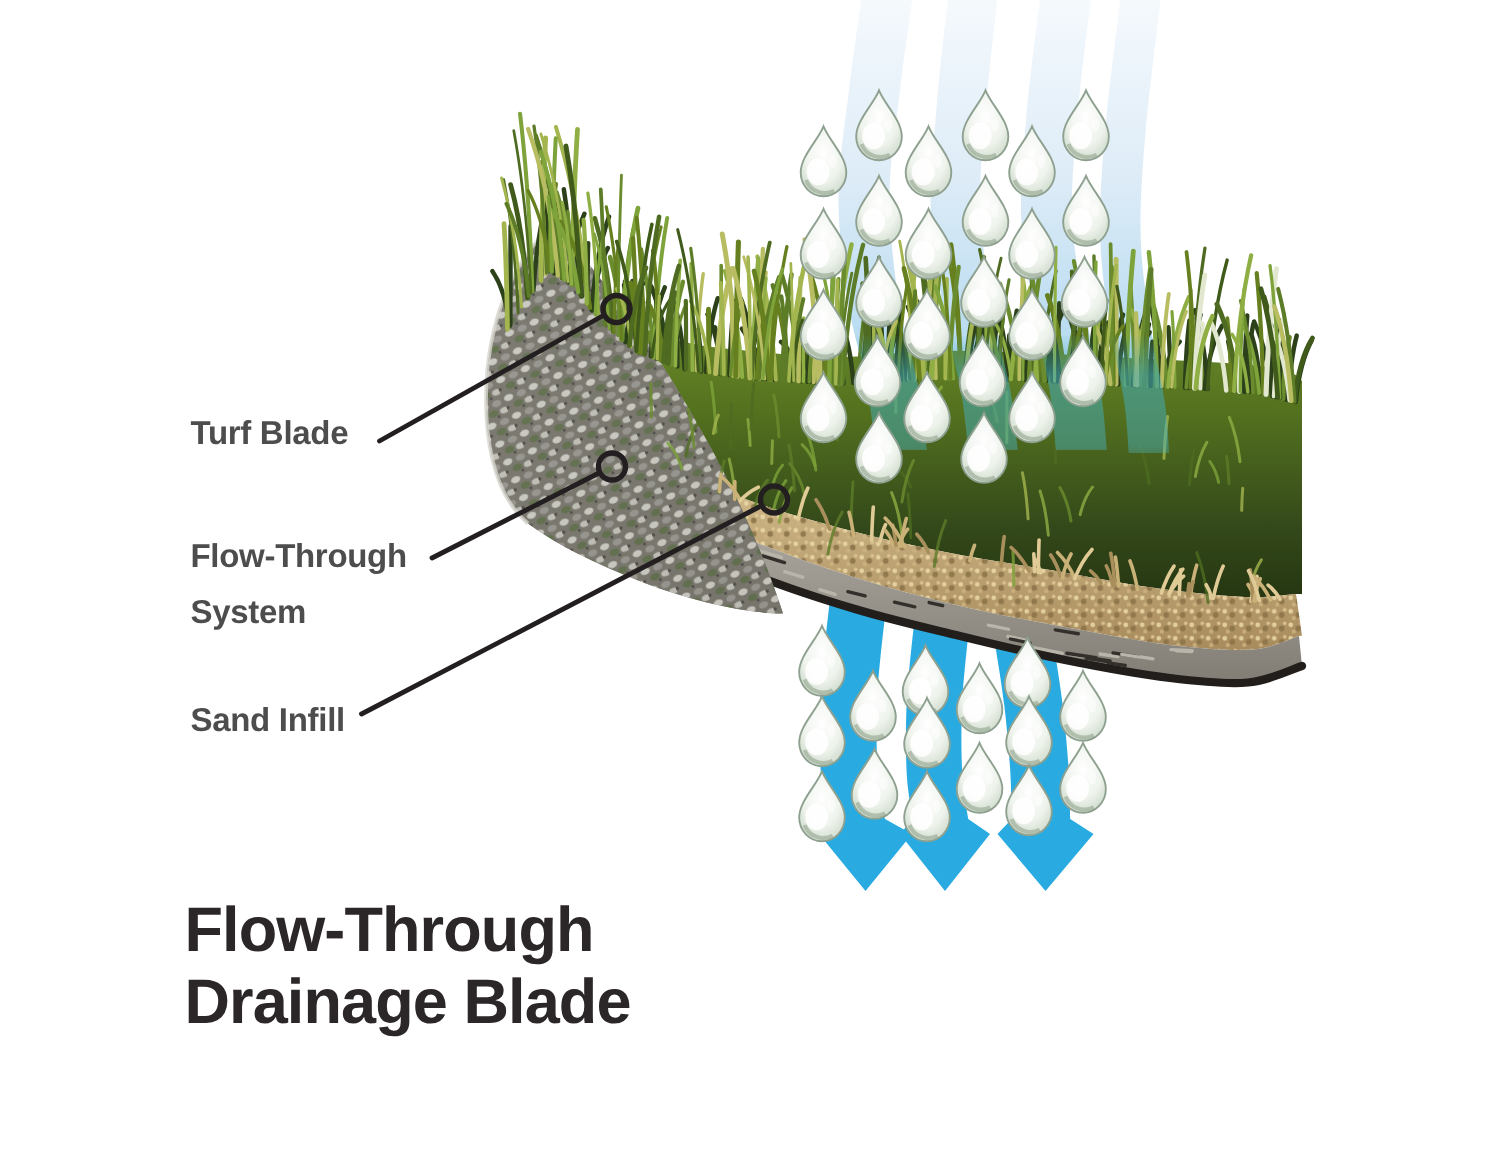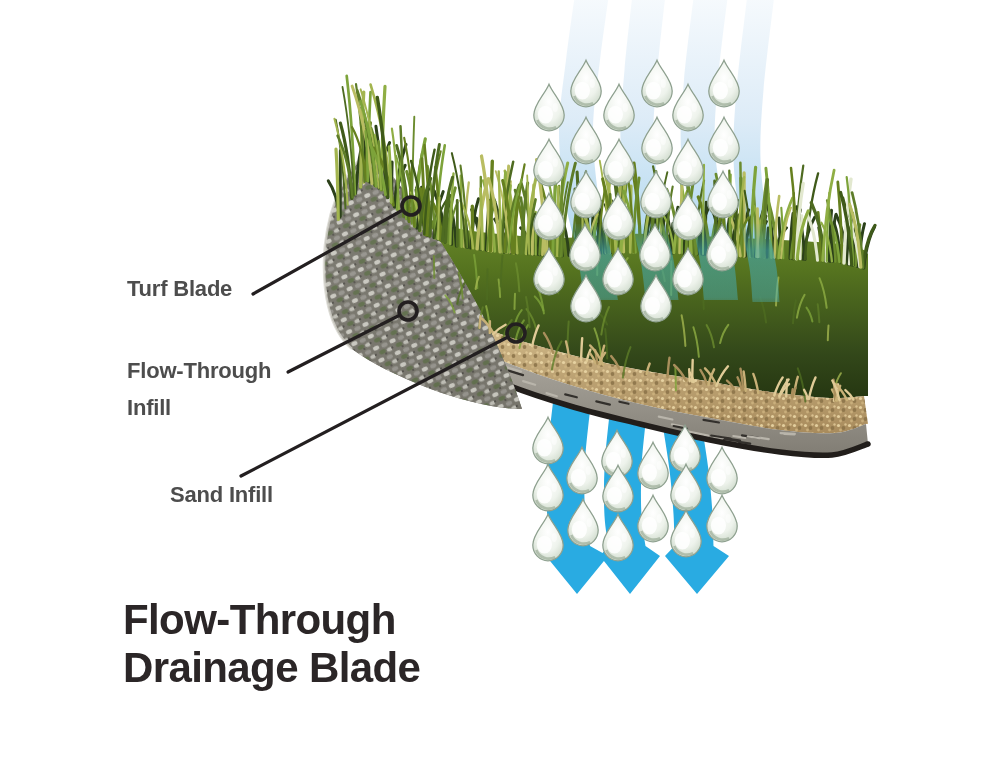--- a/index.html
+++ b/index.html
@@ -672,23 +672,23 @@
         <line x1="241" y1="476" x2="506" y2="338" stroke="#231f20" stroke-width="3.2" stroke-linecap="round"></line>
         <circle cx="516" cy="333" r="9" fill="none" stroke="#231f20" stroke-width="3.6"></circle>
       </g>
   </svg>
 
   <div class="callout" id="callout-0" style="left: 127px; top: 270px;">
     <div>Turf Blade</div>
   </div>
   <div class="callout" id="callout-1" style="left: 127px; top: 352px;">
     <div>Flow-Through</div>
-    <div>Infill</div>
+    <div>System</div>
   </div>
-  <div class="callout" id="callout-2" style="left: 127px; top: 476px; margin-left: 43px;">
+  <div class="callout" id="callout-2" style="left: 127px; top: 461px;">
     <div>Sand Infill</div>
   </div>
 
   <div class="diagram-title" id="diagram-title" style="left: 123px; top: 596px;">
     <div>Flow-Through</div>
     <div>Drainage Blade</div>
   </div>
 
 </div>
 

